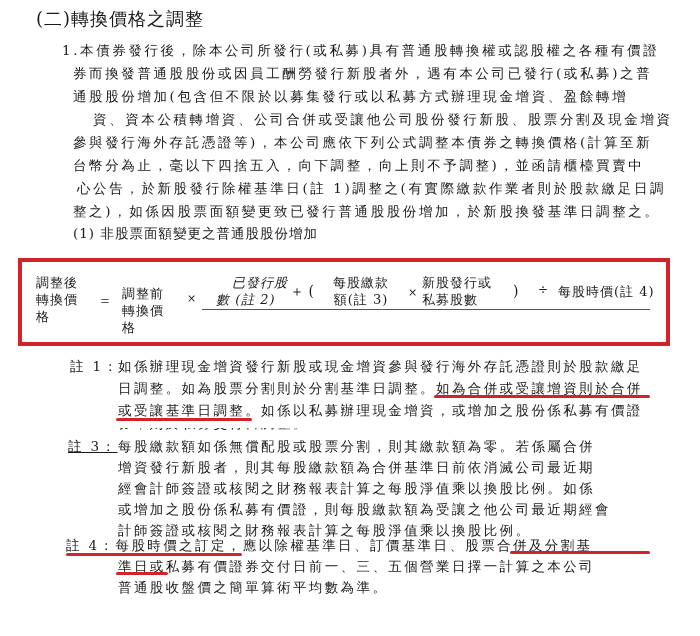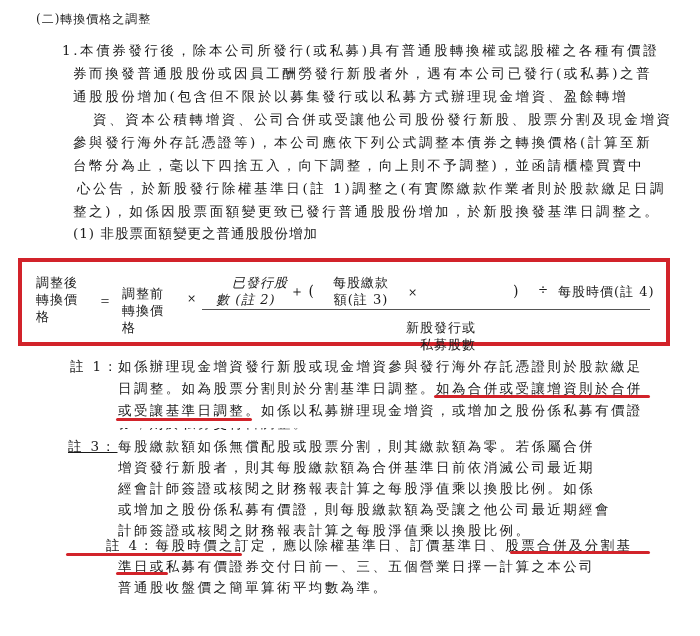--- a/index.html
+++ b/index.html
@@ -17,21 +17,21 @@
     }
     .line {
       position: absolute;
       white-space: nowrap;
       font-size: 13.5px;
       line-height: 18px;
     }
     .section-title {
       left: 36px;
       top: 10px;
-      font-size: 12px;
+      font-size: 18px;
       letter-spacing: 1px;
     }
     .para {
       letter-spacing: 2.6px;
     }
     .sub-heading {
       left: 73px;
       top: 224px;
       letter-spacing: 1px;
     }
@@ -125,21 +125,21 @@
   <div class="fcell" style="left:194px; top:12px; text-align:left;font-style:italic;">
     <div style="padding-left:16px;">已發行股</div>
     <div>數 (註 2)</div>
   </div>
   <div class="op" style="left:268px; top:21px;">＋ (</div>
   <div class="fcell" style="left:311px; top:12px; text-align:center;">
     <div>每股繳款</div>
     <div>額(註 3)</div>
   </div>
   <div class="op" style="left:386px; top:24px; font-size:11px;">×</div>
-  <div class="fcell" style="left:384px; top:12px; text-align:right;margin-top:45px;">
+  <div class="fcell" style="left:400px; top:12px; text-align:left;">
     <div>新股發行或</div>
     <div>私募股數</div>
   </div>
   <div class="op" style="left:491px; top:21px;">)</div>
   <div class="op" style="left:516px; top:21px; font-size:12px;">÷</div>
   <div class="fcell" style="left:536px; top:21px;">每股時價(註 4)</div>
 
   <div class="frac-line" style="left:180px; top:47px; width:448px;"></div>
 
 </div>
@@ -163,21 +163,21 @@
 <div>
   <div class="line note" style="left:68px; top:437px;text-decoration:underline;">註 3：</div>
   <div class="line note" style="left:118px; top:437px;">每股繳款額如係無償配股或股票分割，則其繳款額為零。若係屬合併</div>
   <div class="line note" style="left:118px; top:458px;">增資發行新股者，則其每股繳款額為合併基準日前依消滅公司最近期</div>
   <div class="line note" style="left:118px; top:479px;">經會計師簽證或核閱之財務報表計算之每股淨值乘以換股比例。如係</div>
   <div class="line note" style="left:118px; top:500px;">或增加之股份係私募有價證，則每股繳款額為受讓之他公司最近期經會</div>
   <div class="line note" style="left:118px; top:521px;">計師簽證或核閱之財務報表計算之每股淨值乘以換股比例。</div>
 </div>
 
 <div>
-  <div class="line note" style="left:66px; top:536px;margin-left:40px;">
+  <div class="line note" style="left:66px; top:536px;">
     <span>註 4：</span><span>每股時價之訂定</span><span>，應以除權基準日、訂價基準日、</span><span>股票合併及分割基</span>
   </div>
   <div class="red-ul" style="left:66px; top:553px; width:176px;"></div>
   <div class="red-ul" style="left:510px; top:551px; width:140px;"></div>
   <div class="line note" style="left:118px; top:557px;">
     <span>準日或</span><span>私募有價證券交付日前一、三、五個營業日擇一計算之本公司</span>
   </div>
   <div class="red-ul" style="left:116px; top:572px; width:52px;"></div>
   <div class="line note" style="left:118px; top:578px;">普通股收盤價之簡單算術平均數為準。</div>
 </div>

